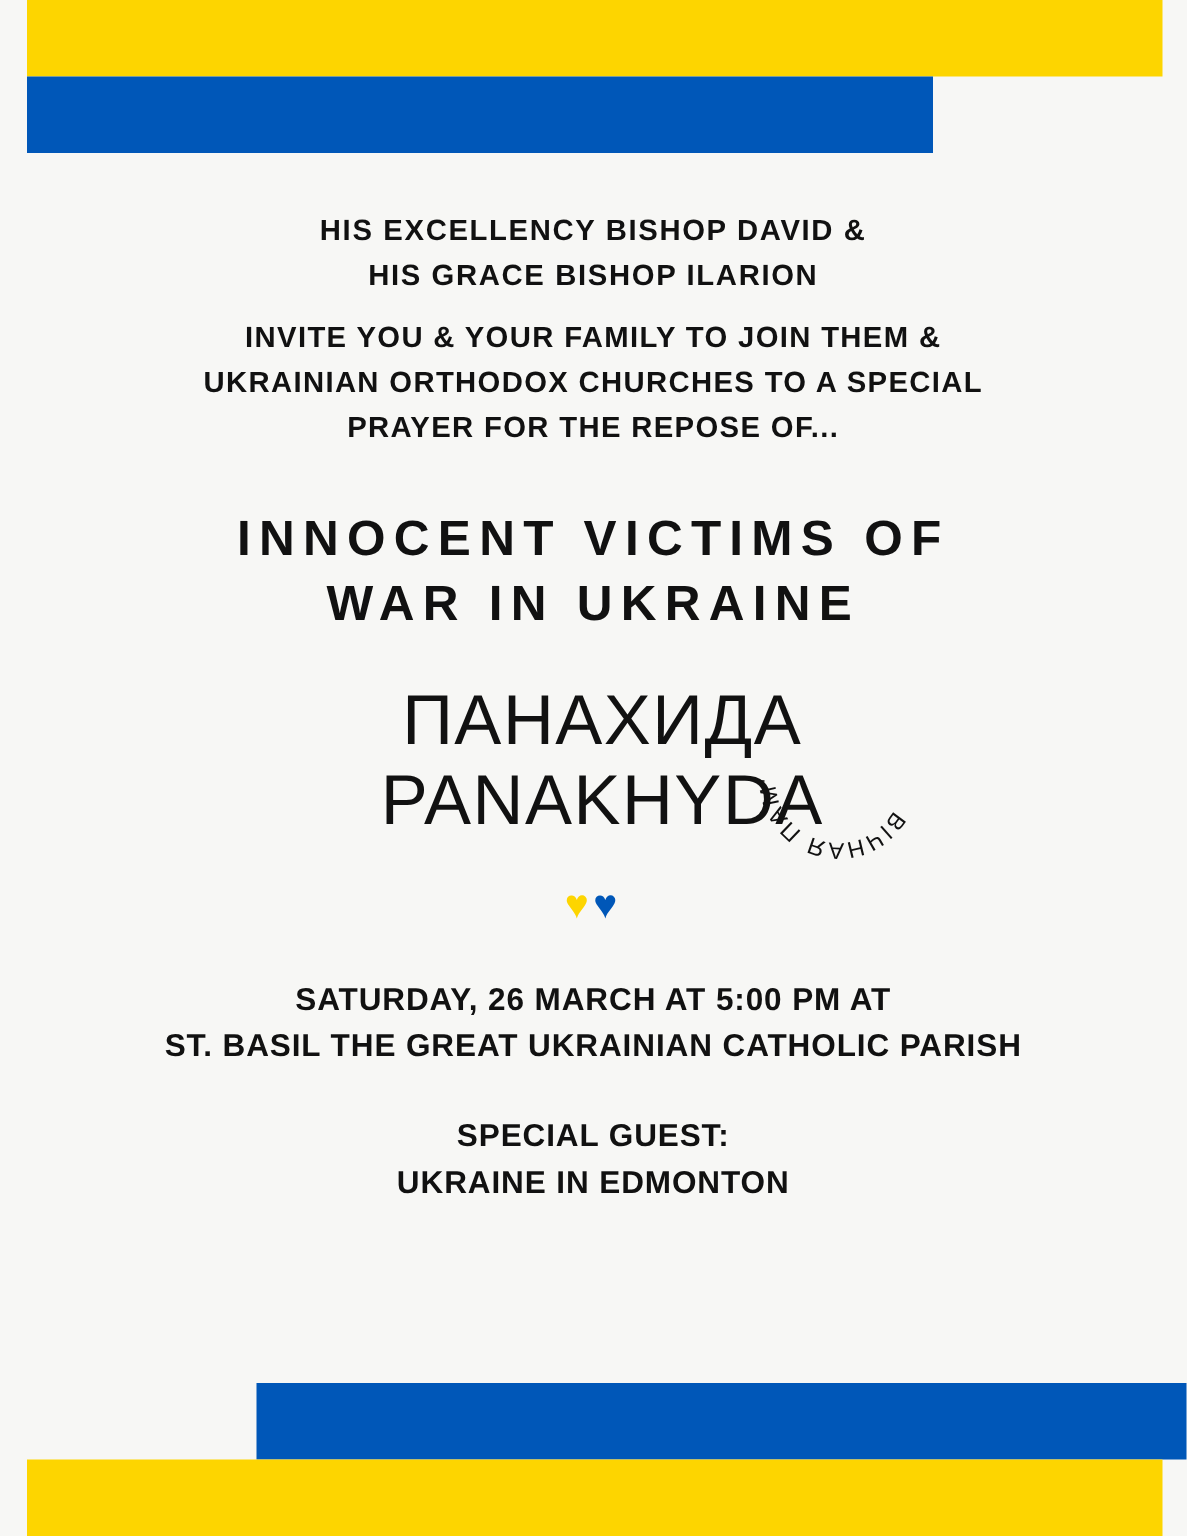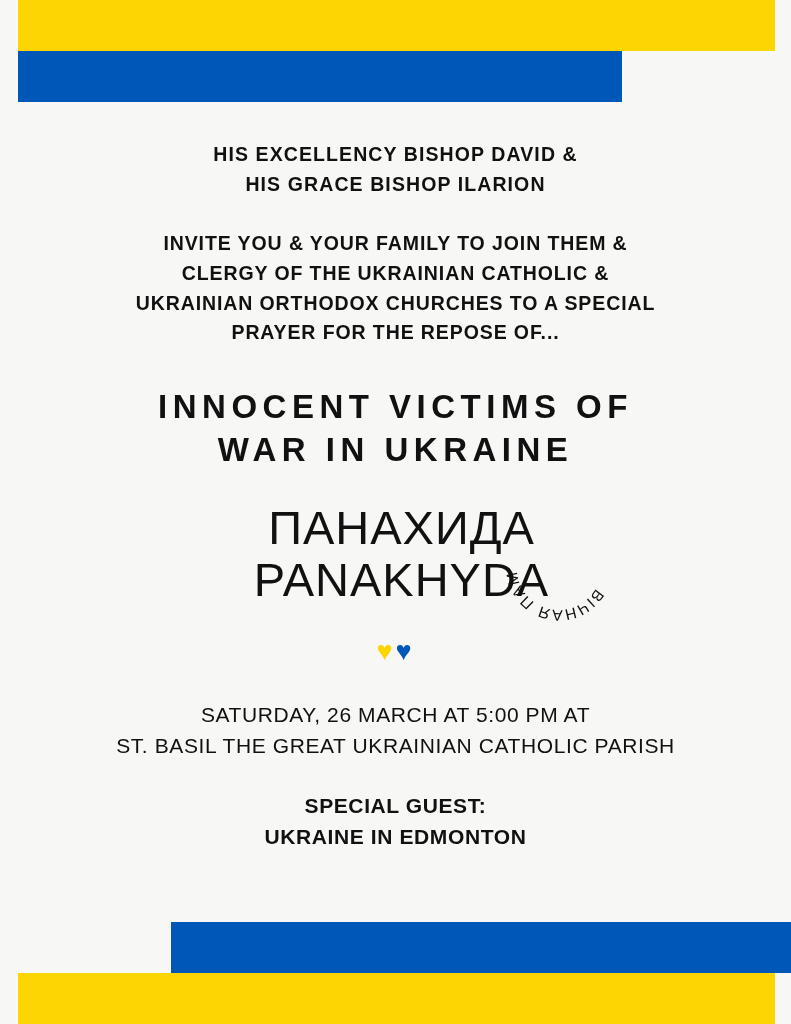--- a/index.html
+++ b/index.html
@@ -69,21 +69,21 @@
     margin-top: 140px;
     font-size: 19.5px;
     letter-spacing: 1.1px;
     line-height: 1.52;
     font-weight: 600;
     text-transform: uppercase;
   }
   .invite-block .line { display: block; white-space: nowrap; }
 
   .body-block {
-    margin-top: 30px;
+    margin-top: 12px;
     font-size: 19.5px;
     letter-spacing: 0.9px;
     line-height: 1.52;
     font-weight: 600;
     text-transform: uppercase;
   }
   .body-block .line { display: block; white-space: nowrap; }
 
   .headline {
     margin-top: 38px;
@@ -145,21 +145,21 @@
     letter-spacing: 3px;
   }
   .heart-y { color: #fdd500; }
   .heart-b { color: #0057b8; }
 
   .details-block {
     margin-top: 34px;
     font-size: 21px;
     letter-spacing: 0.6px;
     line-height: 1.5;
-    font-weight: 400;
+    font-weight: 700;
     text-transform: uppercase;
   }
   .details-block .line { display: block; white-space: nowrap; }
 
   .guest-block {
     margin-top: 28px;
     font-size: 21px;
     letter-spacing: 0.6px;
     line-height: 1.5;
     font-weight: 600;
@@ -179,21 +179,20 @@
 
   <div class="content">
 
     <div class="invite-block">
       <span class="line">His Excellency Bishop David &amp;</span>
       <span class="line">His Grace Bishop Ilarion</span>
     </div>
 
     <div class="body-block">
       <span class="line">Invite you &amp; your family to join them &amp;</span>
-      <span class="line">Clergy of the Ukrainian Catholic &amp;</span>
       <span class="line">Ukrainian Orthodox Churches to a special</span>
       <span class="line">prayer for the repose of...</span>
     </div>
 
     <div class="headline">
       <span class="line">Innocent Victims of</span>
       <span class="line">War in Ukraine</span>
     </div>
 
     <div class="pan-wrap">

